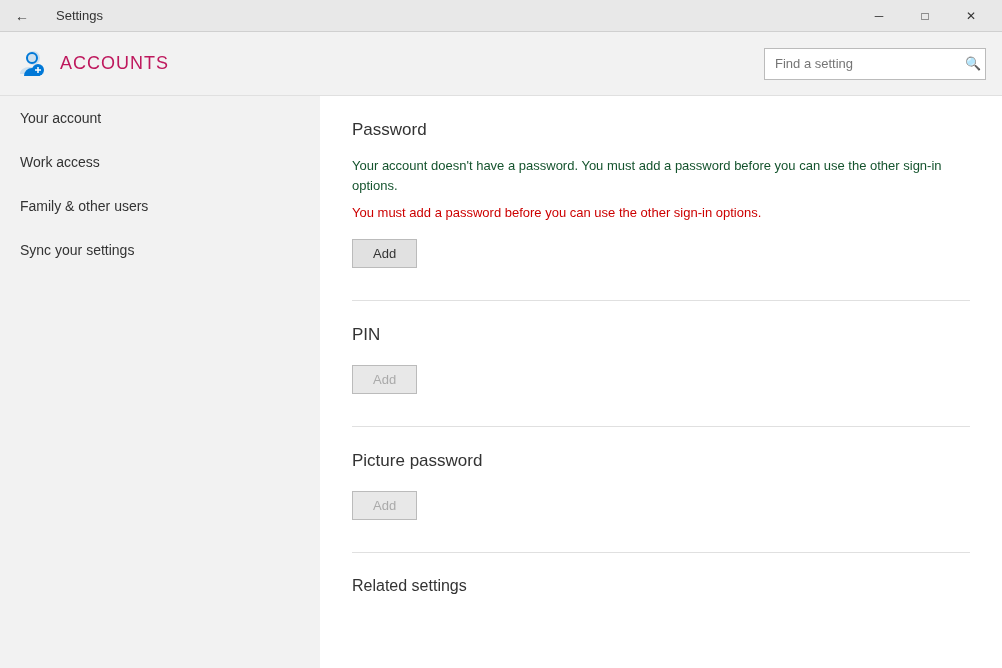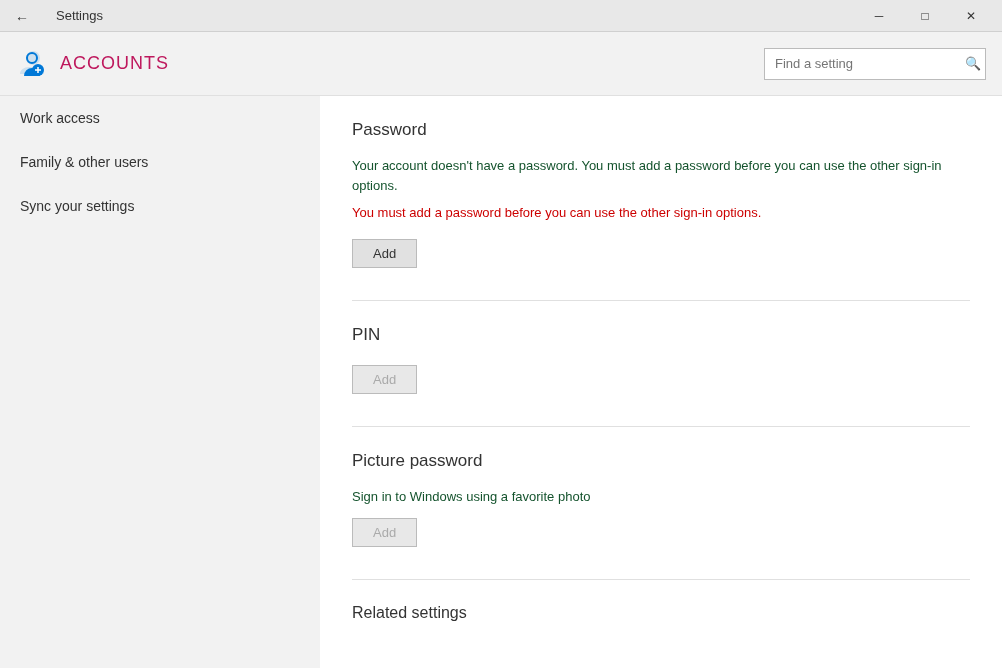--- a/index.html
+++ b/index.html
@@ -225,20 +225,23 @@
     <div class="search-box">
       <input type="text" class="search-input" placeholder="Find a setting" style="">
       <div class="search-icon">🔍</div>
     </div>
   </div>
 
   <div class="main-content">
 
     <div class="sidebar">
       <div class="sidebar-item">
+        <span>Your account</span>
+      </div>
+      <div class="sidebar-item">
         <span>Work access</span>
       </div>
       <div class="sidebar-item">
         <span>Family &amp; other users</span>
       </div>
       <div class="sidebar-item">
         <span>Sync your settings</span>
       </div>
     </div>
 
@@ -255,21 +258,20 @@
 
       <div class="section">
         <div class="section-title">PIN</div>
         <button class="add-btn" disabled="">Add</button>
       </div>
 
       <hr class="divider">
 
       <div class="section">
         <div class="section-title">Picture password</div>
-        <p class="section-desc">Sign in to Windows using a favorite photo</p>
         <button class="add-btn" disabled="">Add</button>
       </div>
 
       <hr class="divider">
 
       <div class="section">
         <div class="related-settings-title">Related settings</div>
       </div>
 
     </div>

